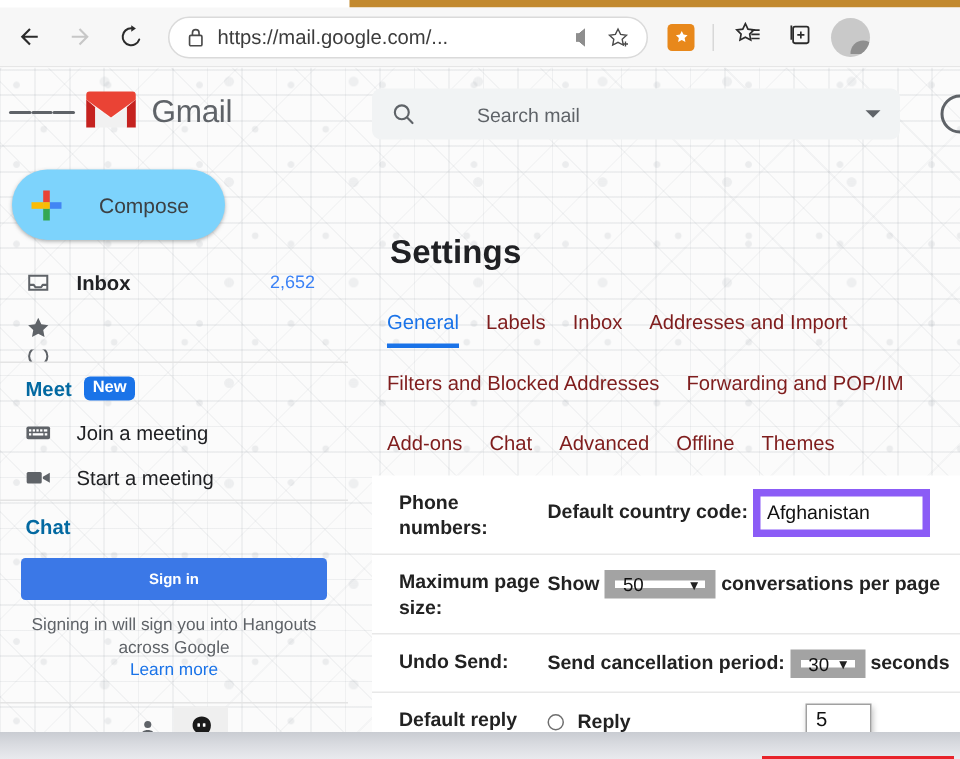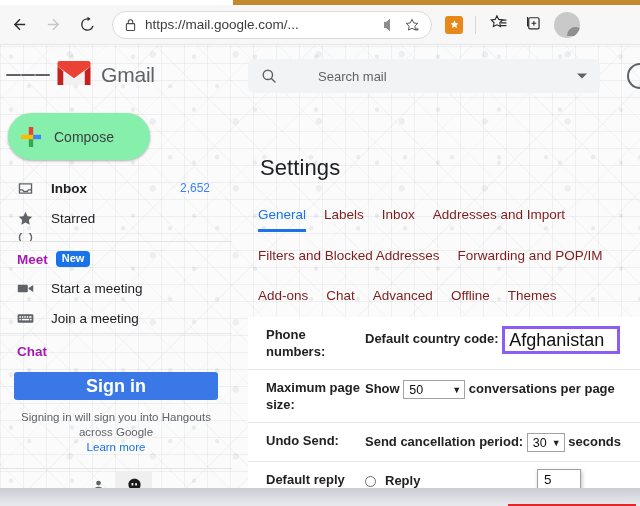--- a/index.html
+++ b/index.html
@@ -114,54 +114,54 @@
     position: absolute; left: 627px; top: 18px; width: 26px; height: 26px;
     border: 2px solid #5f6368; border-radius: 50%;
   }
 
   
   .sidebar {
     position: absolute; left: 0; top: 60px; width: 232px; height: 401px;
   }
   .compose-btn {
     position: absolute; left: 8px; top: 8px; width: 142px; height: 47px;
-    background: #86efac; border-radius: 24px;
+    background: #7dd3fc; border-radius: 24px;
     box-shadow: 0 1px 3px rgba(60,64,67,0.28), 0 1px 2px rgba(60,64,67,0.15);
-    display: flex; align-items: center;
+    display: flex; align-items: center; gap: 12px;
   }
   .compose-plus { width: 46px; display:flex; align-items:center; justify-content:center; flex:none; }
   .compose-label { font-size: 14px; color: #3c4043; }
 
   .nav-list { position: absolute; left: 0; top: 68px; width: 232px; }
   .nav-row {
     height: 30px; display: flex; align-items: center;
     padding-left: 17px; border-radius: 0 15px 15px 0;
   }
   .nav-ico { width: 34px; flex:none; display:flex; align-items:center; justify-content:flex-start; color:#5f6368; }
   .nav-label { font-size: 13.5px; color: #202124; flex: 1 1 auto; }
   .nav-row.bold .nav-label { font-weight: bold; }
   .nav-count { font-size: 12px; color: #3b82f6; padding-right: 22px; }
 
   .sb-div { position:absolute; left:0; width:232px; height:1px; background:#e4e4e4; }
 
   .meet-section { position: absolute; left: 0; top: 140px; width: 232px; }
   .sec-title-row { height: 28px; display:flex; align-items:center; padding-left: 17px; }
-  .sec-title { font-size: 13.5px; color: #a21caf; font-weight: bold; }
+  .sec-title { font-size: 13.5px; color: #0369a1; font-weight: bold; }
   .badge-new {
     margin-left: 8px; background: #1a73e8; color: #fff;
     font-size: 11px; font-weight: bold; border-radius: 4px;
     padding: 1px 6px 2px 6px; line-height: 13px;
   }
 
   .chat-section { position: absolute; left: 0; top: 232px; width: 232px; }
   .signin-btn {
     margin: 7px 14px 0 14px; height: 28px;
     background: #3b78e7; border-radius: 3px;
     display:flex; align-items:center; justify-content:center;
-    color:#fff; font-size: 18px; font-weight: bold;
+    color:#fff; font-size: 10px; font-weight: bold;
   }
   .signin-note {
     margin-top: 10px; text-align: center;
     font-size: 11.5px; color: #5f6368; line-height: 15px;
   }
   .signin-note a { color: #1a73e8; text-decoration: none; }
 
   .sb-footer {
     position: absolute; left: 0; bottom: 0; width: 232px; height: 38px;
     border-top: 1px solid #e4e4e4;
@@ -169,21 +169,21 @@
   }
   .sbf-btn { width: 36px; height: 34px; display:flex; align-items:center; justify-content:center; }
   .sbf-btn.active { background: #efefef; }
 
   
   .settings {
     position: absolute; left: 248px; top: 60px; width: 392px; height: 401px;
   }
   .settings-title {
     position: absolute; left: 12px; top: 50px;
-    font-size: 22px; color: #202124; letter-spacing: 0.1px;
+    font-size: 22px; color: #202124; letter-spacing: 0.1px; font-weight: bold;
   }
   .tabs { position: absolute; left: 10px; top: 98px; width: 382px; }
   .tab-row { display: flex; align-items: flex-start; white-space: nowrap; }
   .tab-row.r1 { padding-bottom: 2px; }
   .tab {
     font-size: 13.5px; color: #7f1d1d;
     padding: 4px 0 7px 0; margin-right: 18px;
     border-bottom: 3px solid transparent;
   }
   .tab.active { color: #1a73e8; border-bottom-color: #1a73e8; }
@@ -203,28 +203,28 @@
   }
   .fr-label {
     width: 99px; flex: none;
     font-size: 13px; font-weight: bold; color: #222;
     white-space: normal; line-height: 17px;
   }
   .fr-body { flex: 1 1 auto; font-size: 13px; color: #222; font-weight: bold; line-height: 20px; }
 
   .txtbox {
     display: inline-block; vertical-align: middle;
-    border: 3px solid #8b5cf6; background: #fff;
-    font-size: 18px; font-weight: normal; color: #111;
+    border: 5px solid #8b5cf6; background: #fff;
+    font-size: 13px; font-weight: normal; color: #111;
     padding: 1px 4px; min-width: 118px;
     font-family: "Liberation Sans", sans-serif;
   }
   .selbox {
     display: inline-flex; align-items: center; vertical-align: middle;
-    border: 1px solid #a3a3a3; background: #fff;
+    border: 7px solid #a3a3a3; background: #fff;
     font-size: 12.5px; font-weight: normal; color: #111;
     height: 19px; padding: 0 3px 0 5px;
     font-family: "Liberation Sans", sans-serif;
   }
   .selbox .val { display:inline-block; }
   .selbox.wide .val { min-width: 38px; }
   .sel-caret { margin-left: 5px; font-size: 9px; color:#222; }
 
   .radio-line { display: flex; align-items: center; margin-bottom: 2px; }
   .radio {
@@ -419,70 +419,69 @@
           <span class="nav-label">Inbox</span>
           <span class="nav-count">2,652</span>
         </div>
 
         <div class="nav-row">
           <span class="nav-ico">
             <svg width="17" height="17" viewBox="0 0 24 24">
                 <path d="M12 2.6l2.9 6.1 6.6.9-4.8 4.6 1.2 6.5L12 17.6 6.1 20.7l1.2-6.5L2.5 9.6l6.6-.9z" fill="#5f6368"></path>
               </svg>
           </span>
-          <span class="nav-label">Starred</span>
           <span class="nav-count"></span>
         </div>
 
         <div class="nav-row" style="overflow:hidden;height:9px;">
           <span class="nav-ico">
             <svg width="17" height="17" viewBox="0 0 24 24">
                 <circle cx="12" cy="12" r="8.6" fill="none" stroke="#5f6368" stroke-width="1.9"></circle>
               </svg>
           </span>
           <span class="nav-label"></span>
         </div>
       </div>
 
       <div class="sb-div" style="top:136px;"></div>
 
       <div class="meet-section">
         <div class="sec-title-row">
           <span class="sec-title">Meet</span>
           <span class="badge-new">New</span>
-        </div>
-
-        <div class="nav-row">
-          <span class="nav-ico">
-            <svg width="17" height="13" viewBox="0 0 22 14">
-              <rect x="1" y="2" width="13" height="10" rx="1.4" fill="#5f6368"></rect>
-              <path d="M15 6.2 L21 2.6 v8.8 L15 7.8z" fill="#5f6368"></path>
-            </svg>
-          </span>
-          <span class="nav-label">Start a meeting</span>
         </div>
 
         <div class="nav-row">
           <span class="nav-ico">
             <svg width="17" height="13" viewBox="0 0 22 14">
               <rect x="0.8" y="1.5" width="20.4" height="11" rx="1.6" fill="#5f6368"></rect>
               <g fill="#ffffff">
                 <rect x="3" y="4" width="2" height="2"></rect>
                   <rect x="6.2" y="4" width="2" height="2"></rect>
                 <rect x="9.4" y="4" width="2" height="2"></rect>
                   <rect x="12.6" y="4" width="2" height="2"></rect>
                 <rect x="15.8" y="4" width="3" height="2"></rect>
                 <rect x="3" y="7.4" width="2" height="2"></rect>
                   <rect x="6.2" y="7.4" width="9.2" height="2"></rect>
                 <rect x="16.6" y="7.4" width="2.2" height="2"></rect>
               </g>
             </svg>
           </span>
           <span class="nav-label">Join a meeting</span>
         </div>
+
+        <div class="nav-row">
+          <span class="nav-ico">
+            <svg width="17" height="13" viewBox="0 0 22 14">
+              <rect x="1" y="2" width="13" height="10" rx="1.4" fill="#5f6368"></rect>
+              <path d="M15 6.2 L21 2.6 v8.8 L15 7.8z" fill="#5f6368"></path>
+            </svg>
+          </span>
+          <span class="nav-label">Start a meeting</span>
+        </div>
       </div>
 
       <div class="sb-div" style="top:228px;"></div>
 
       <div class="chat-section">
         <div class="sec-title-row">
           <span class="sec-title">Chat</span>
         </div>
         <div class="signin-btn">
           <span>Sign in</span>

